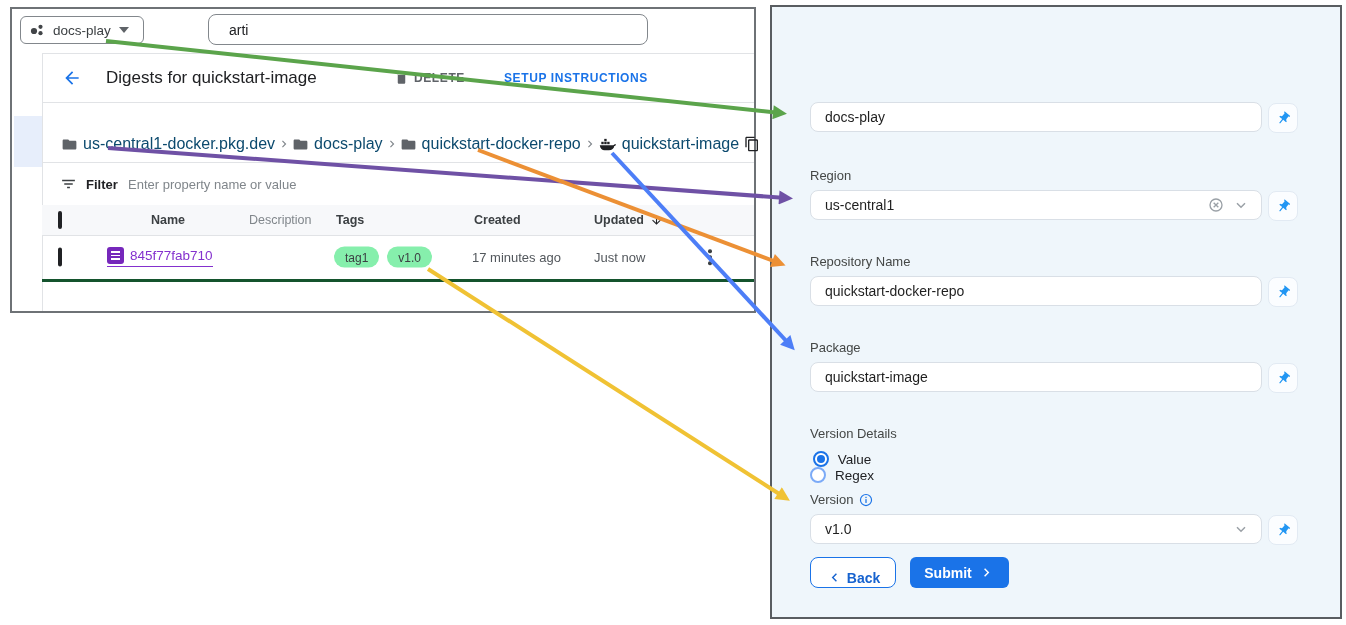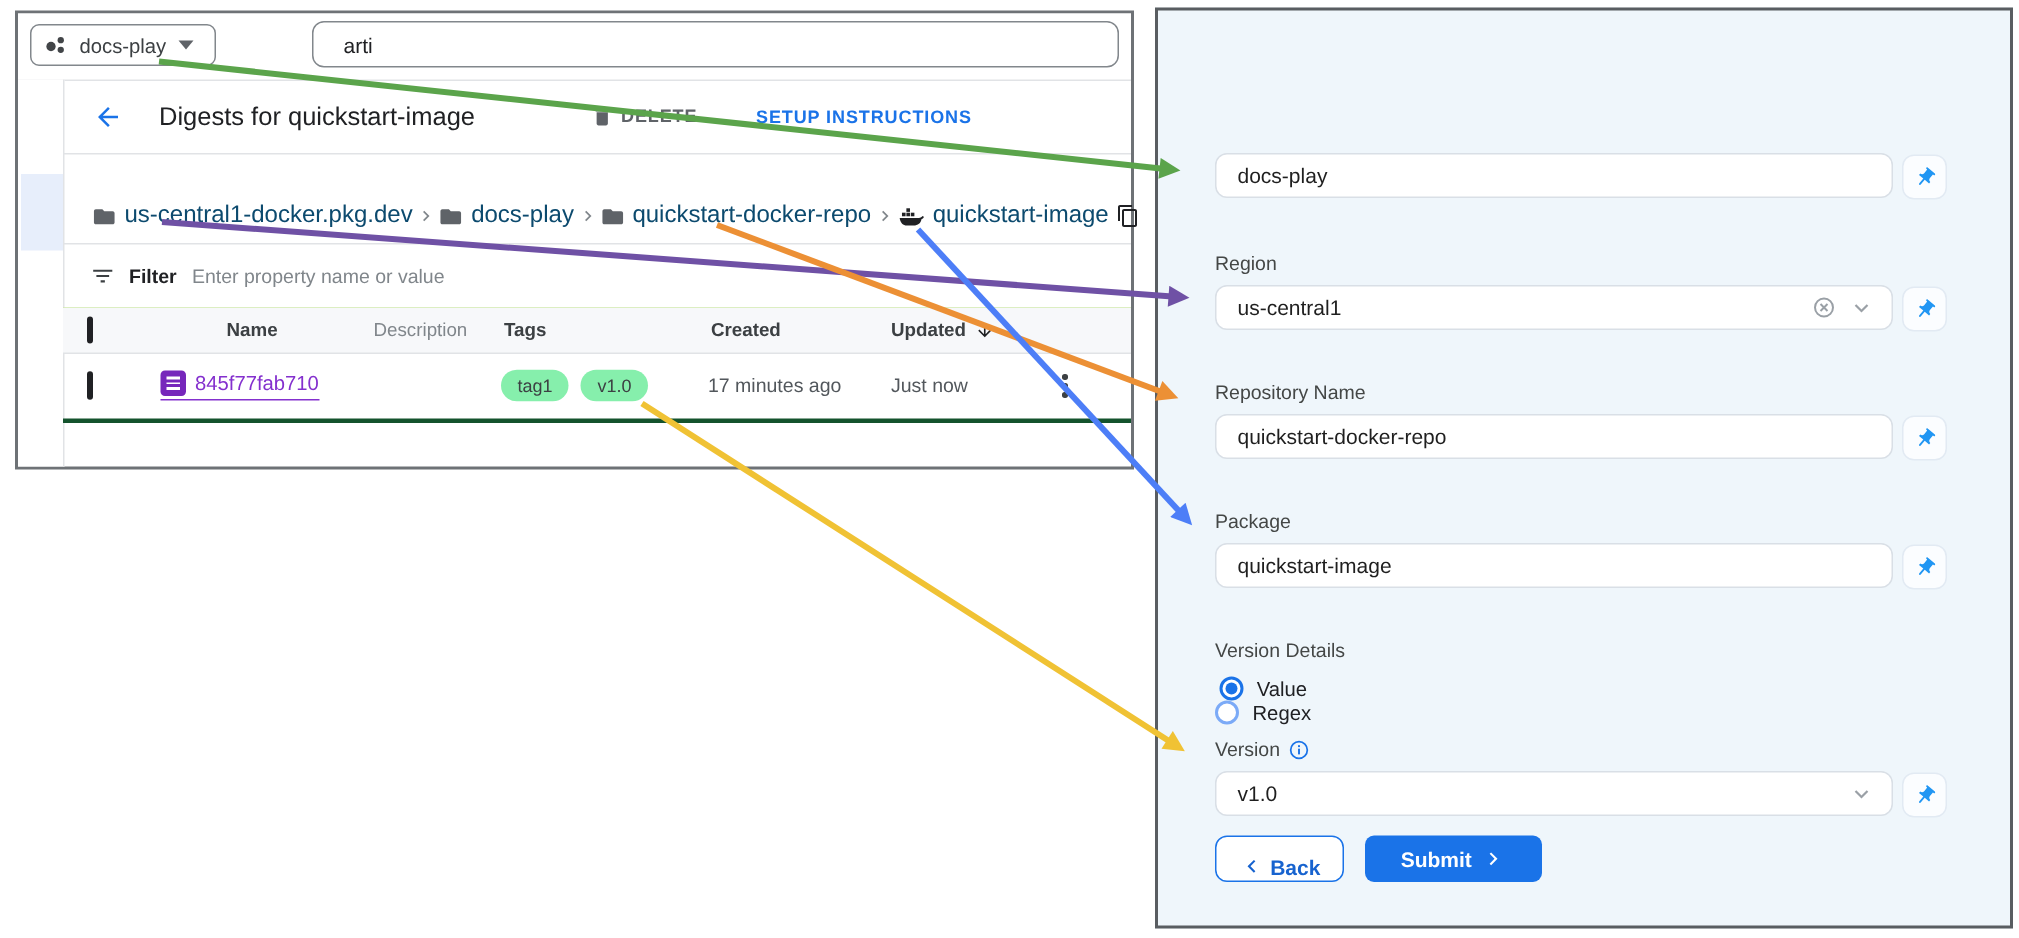--- a/index.html
+++ b/index.html
@@ -8,21 +8,21 @@
   
   .left-panel{position:absolute;left:10px;top:7px;width:746px;height:306px;
               background:#fff;border:2px solid #6e7276;box-sizing:border-box;}
   .topbar{position:absolute;left:0;top:0;right:0;height:44px;border-bottom:1px solid #e1e3e6;background:#fff;}
   .picker{position:absolute;left:8px;top:7px;width:124px;height:28px;border:1.5px solid #82878c;
           border-radius:6px;background:#fff;display:flex;align-items:center;gap:8px;
           padding:0 8px;box-sizing:border-box;cursor:pointer;}
   .picker-label{font-size:13.5px;color:#3c4043;}
   .caret-down{width:0;height:0;border-left:5px solid transparent;border-right:5px solid transparent;
               border-top:6px solid #5f6368;}
-  .searchbox{position:absolute;left:196px;top:5px;width:538px;height:31px;border:1.5px solid #82878c;
+  .searchbox{position:absolute;left:196px;top:5px;width:440px;height:31px;border:1.5px solid #82878c;
              border-radius:8px;background:#fff;box-sizing:border-box;display:flex;align-items:center;}
   .searchbox input{border:none;outline:none;background:transparent;font-family:inherit;
                    font-size:14px;color:#202124;padding:0 0 0 20px;width:100%;}
   .rail{position:absolute;left:0;top:44px;bottom:0;width:30px;border-right:1px solid #e1e3e6;background:#fff;}
   .rail-highlight{position:absolute;left:2px;top:63px;width:28px;height:51px;background:#e7eefb;}
   .hdr-row{position:absolute;left:30px;right:0;top:44px;height:49px;border-bottom:1px solid #e1e3e6;}
   .back-ic{position:absolute;left:20px;top:50%;transform:translateY(-50%);width:20px;height:20px;cursor:pointer;}
   .page-title{position:absolute;left:64px;top:50%;transform:translateY(-50%);font-size:17px;color:#202124;}
   .act-delete{position:absolute;left:352px;top:50%;transform:translateY(-50%);display:flex;align-items:center;gap:5px;
               font-size:12px;font-weight:bold;letter-spacing:.6px;color:#5f6368;cursor:pointer;}
@@ -67,21 +67,21 @@
   .pin-btn svg{transform:rotate(40deg);}
   .radio-row{position:absolute;left:38px;display:flex;align-items:center;font-size:13.5px;color:#202124;flex-direction:column;}
   .radio-opt{display:flex;align-items:center;gap:9px;cursor:pointer;}
   .radio{width:16px;height:16px;border-radius:50%;box-sizing:border-box;background:#fff;position:relative;}
   .radio.sel{border:2px solid #1a73e8;}
   .radio.sel::after{content:"";position:absolute;left:2px;top:2px;width:8px;height:8px;border-radius:50%;background:#1a73e8;}
   .radio.unsel{border:2px solid #7baaf7;}
   .btn-back{position:absolute;left:38px;top:550px;width:86px;height:31px;border:1.5px solid #1a73e8;border-radius:8px;
             background:#fff;color:#1763cf;font-weight:bold;font-size:14px;display:flex;align-items:flex-end;
             justify-content:center;gap:4px;box-sizing:border-box;cursor:pointer;font-family:inherit;}
-  .btn-submit{position:absolute;left:138px;top:550px;width:118px;height:31px;border:none;border-radius:6px;
+  .btn-submit{position:absolute;left:138px;top:550px;width:99px;height:31px;border:none;border-radius:6px;
             background:#1a73e8;color:#fff;font-weight:bold;font-size:14px;display:flex;align-items:center;
             justify-content:center;gap:6px;cursor:pointer;font-family:inherit;}
   
   .arrows{position:absolute;left:0;top:0;z-index:50;pointer-events:none;}
 </style>
 </head>
 <body>
 
 <div class="canvas">
 

